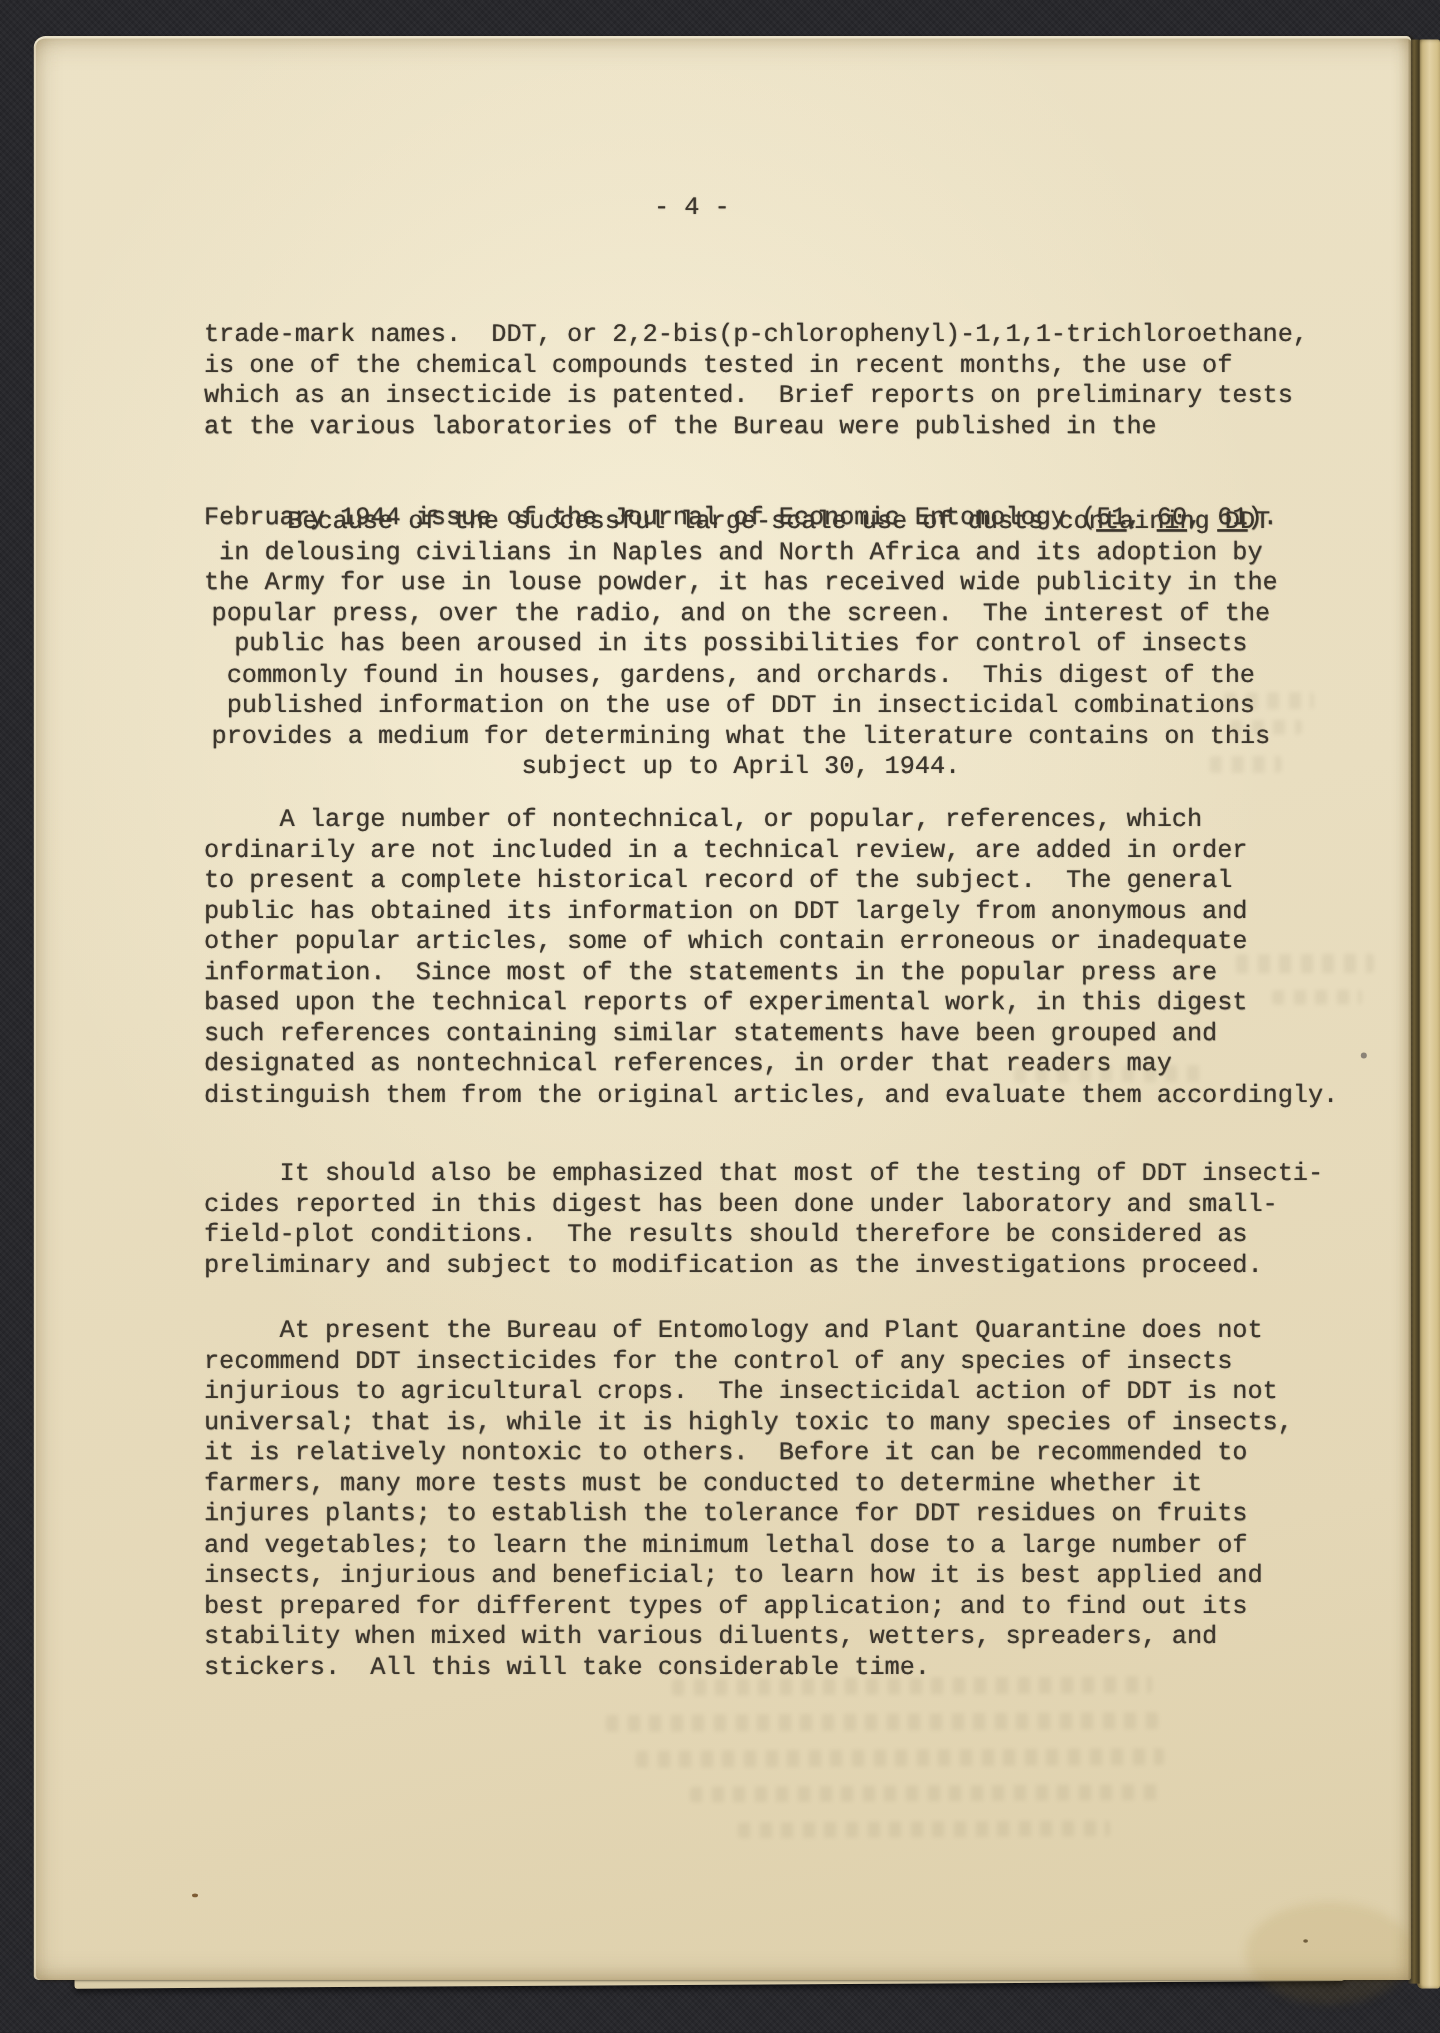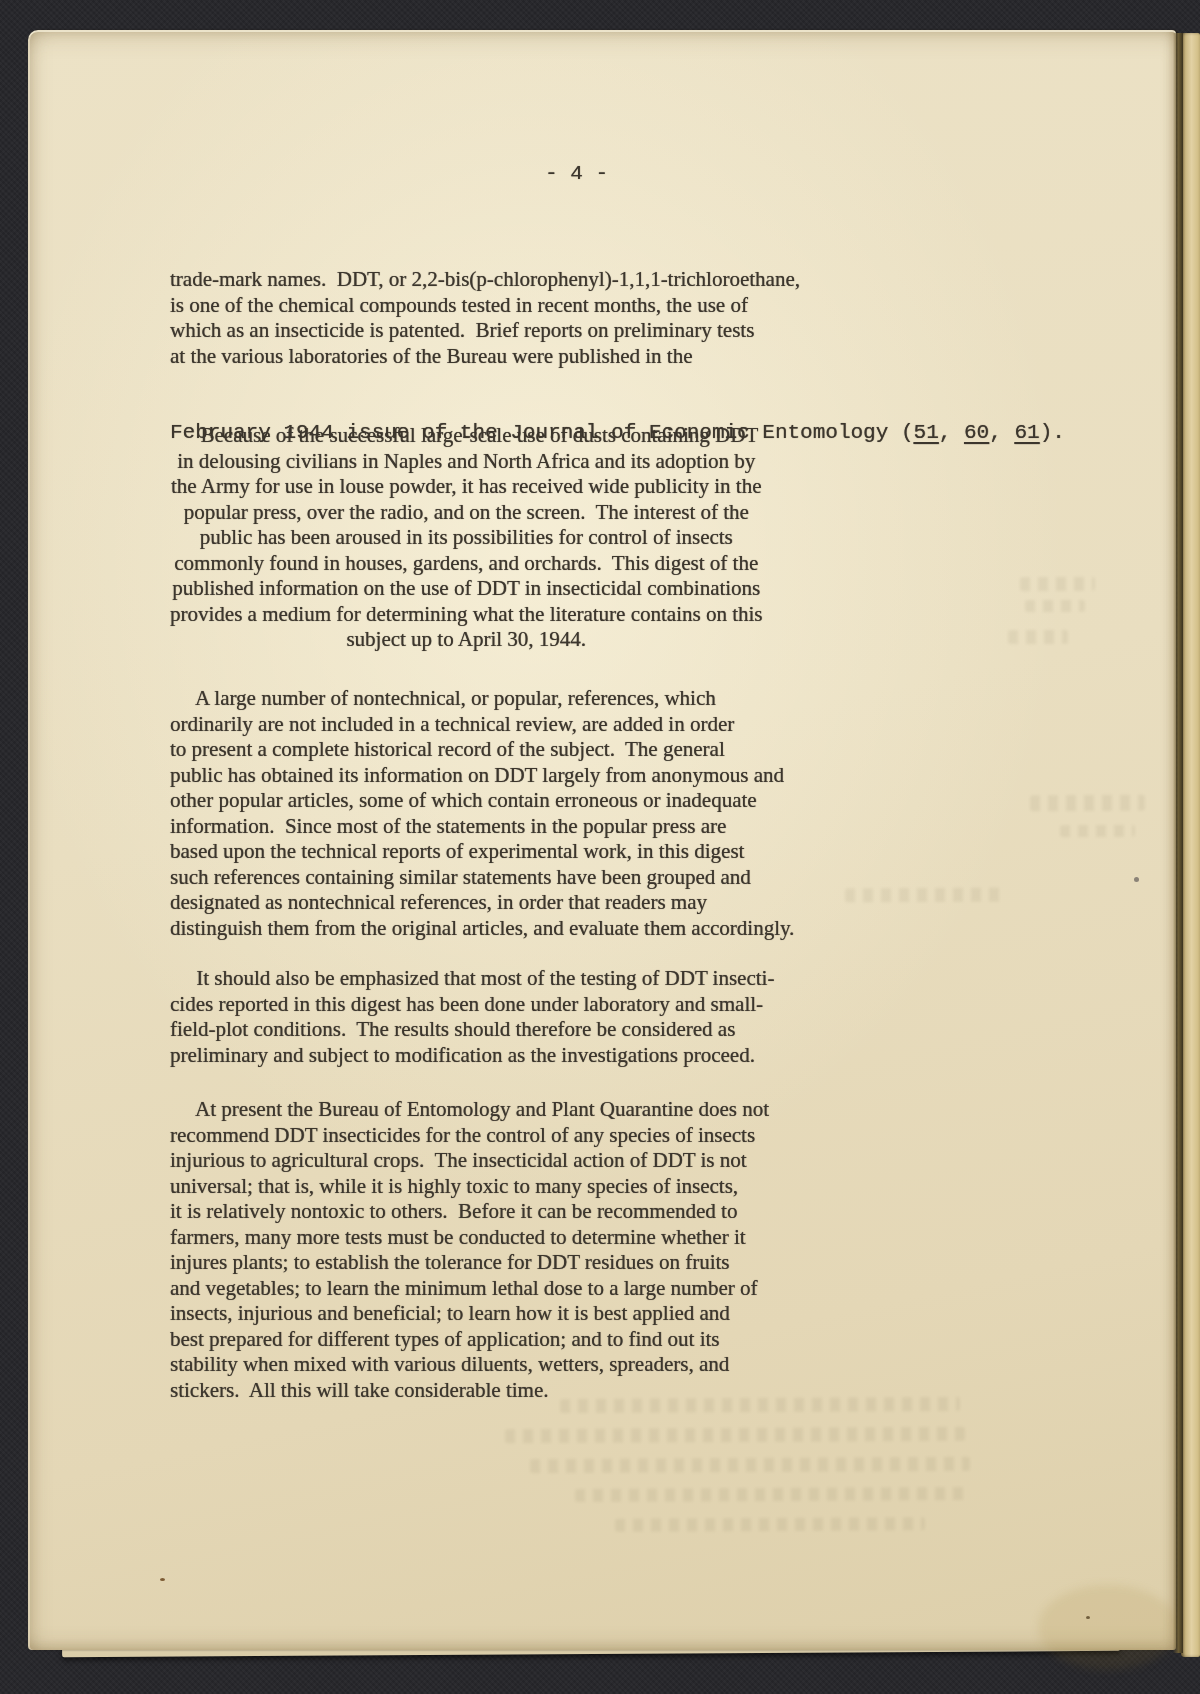--- a/index.html
+++ b/index.html
@@ -71,24 +71,24 @@
   .page-number {
     position: absolute;
     left: 517px; top: 131px;
   }
   .paragraph {
     position: absolute;
     left: 142px;
   }
   .p1 { top: 186px; }
   .p2 { top: 342px; text-align: center; }
-  .p3 { top: 605px; }
+  .p3 { top: 590px; }
   .p4 { top: 885px; }
   .p5 { top: 1016px; }
-  .lines { white-space: pre; font-family: Liberation Serif, serif; }
+  .lines { white-space: pre; }
   .citation-line { white-space: pre; }
   .ref {
     text-decoration: underline;
     text-decoration-thickness: 2px;
     text-underline-offset: 4px;
   }
   
   .ghost {
     position: absolute;
     background: repeating-linear-gradient(90deg, rgba(105,95,65,0.6) 0 10px, rgba(105,95,65,0) 10px 18px);

